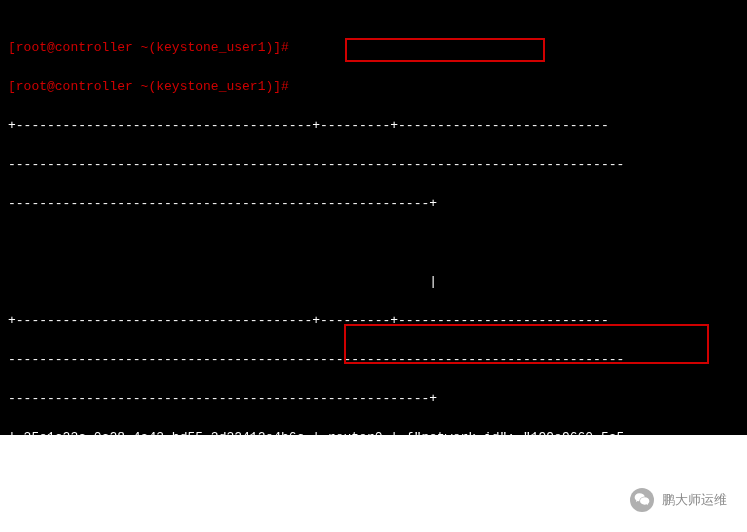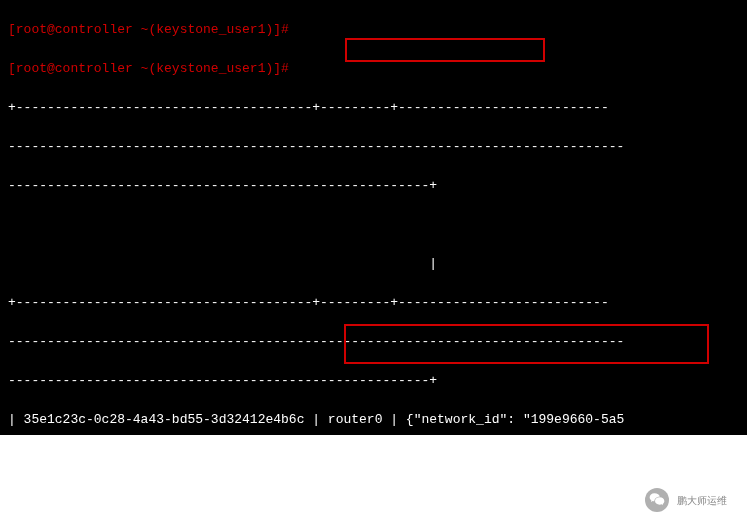--- a/index.html
+++ b/index.html
@@ -9,21 +9,21 @@
       font-size: 13px;
       line-height: 1.5;
       width: 747px;
       height: 532px;
       overflow: hidden;
       position: relative;
     }
     .terminal {
       background: #000;
       color: #fff;
-      padding: 0 8px;
+      padding: 18px 8px;
       width: 747px;
       height: 435px;
       white-space: pre;
       position: relative;
     }
     .line { display: block; }
     .prompt-red { color: #d00000; }
     .highlight-box-1 {
       position: absolute;
       border: 2px solid #d00000;
@@ -44,21 +44,21 @@
     }
     .watermark {
       position: absolute;
       bottom: 20px;
       right: 20px;
       display: flex;
       align-items: center;
       gap: 8px;
       color: #888;
       font-family: sans-serif;
-      font-size: 10px;
+      font-size: 13px;
     }
     .watermark-icon {
       width: 24px;
       height: 24px;
       border-radius: 50%;
       background: #b0b0b0;
       display: flex;
       align-items: center;
       justify-content: center;
     }

